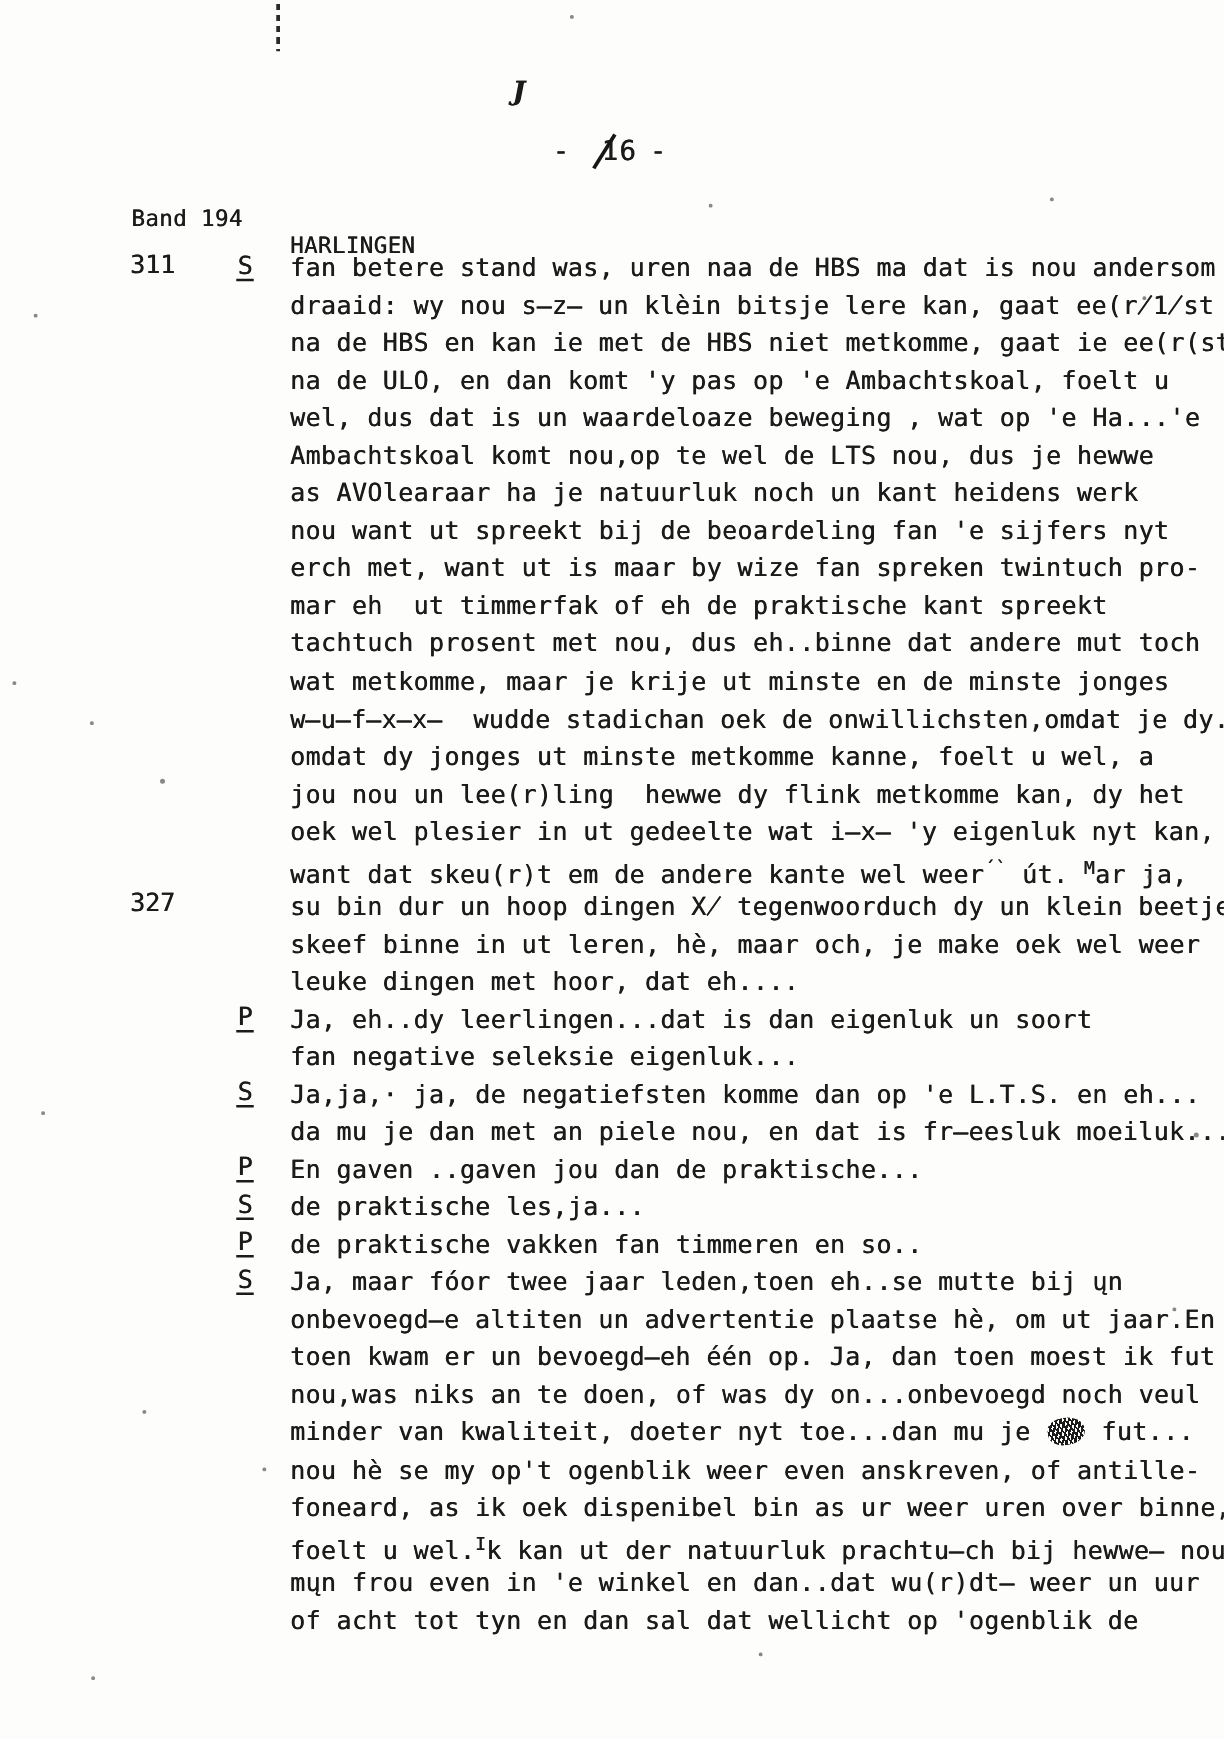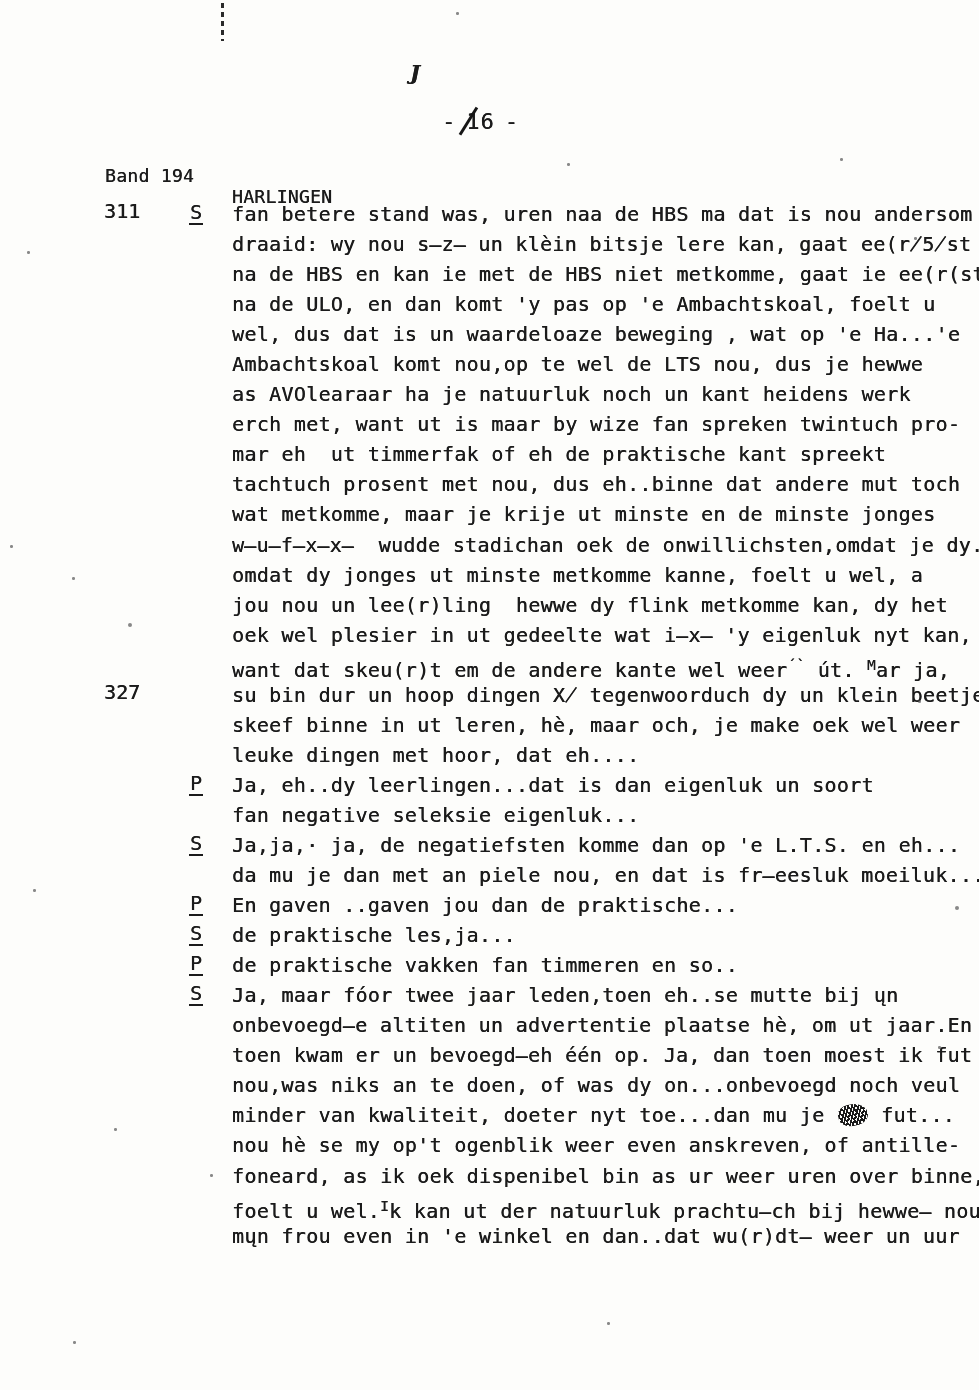--- a/index.html
+++ b/index.html
@@ -18,21 +18,21 @@
   .fold-mark{
     position:absolute;left:221px;top:3px;width:3px;height:38px;
     background:repeating-linear-gradient(to bottom,#2a2a2a 0 5px,transparent 5px 9px);
   }
 
   .pagenum-wrap{
     position:absolute;left:376px;top:84px;height:34px;
     font-size:22px;letter-spacing:1px;white-space:pre;
   }
   .pg-dash{margin:0 9px;}
-  .pg-num{position:relative;display:inline-block;padding:0 1px;}
+  .pg-num{position:relative;display:inline-block;padding:0 1px;margin-left:15px;}
   .pg-num::after{      
     content:"";position:absolute;left:2px;top:-4px;width:2.5px;height:32px;
     background:#161616;transform:rotate(32deg);transform-origin:center;
   }
   .pg-correction{
     position:absolute;left:34px;top:-24px;
     font-family:"DejaVu Serif","Liberation Serif",serif;
     font-style:italic;font-weight:bold;font-size:21px;letter-spacing:0;
   }
 
@@ -74,26 +74,27 @@
     <span class="pg-correction">J</span><span class="pg-dash">-</span><span class="pg-num">16</span><span class="pg-dash">-</span>
   </div>
 
   <div class="band-line">
     <span class="band">Band 194</span>
     <span class="place">HARLINGEN</span>
   </div>
 
   <div id="transcript" class="transcript">
       <div class="t-row"><span class="t-num">311</span><span class="t-speaker">S</span><span class="t-text">fan betere stand was, uren naa de HBS ma dat is nou andersom</span></div>
-      <div class="t-row"><span class="t-text">draaid: wy nou s̶z̶ un klèin bitsje lere kan, gaat ee(r̸5̸st</span></div>
+      <div class="t-row"><span class="t-text">draaid: wy nou s̶z̶ un klèin bitsje lere kan, gaat ee(r̸1̸st</span></div>
       <div class="t-row"><span class="t-text">na de HBS en kan ie met de HBS niet metkomme, gaat ie ee(r(st</span></div>
       <div class="t-row"><span class="t-text">na de ULO, en dan komt 'y pas op 'e Ambachtskoal, foelt u</span></div>
       <div class="t-row"><span class="t-text">wel, dus dat is un waardeloaze beweging , wat op 'e Ha...'e</span></div>
       <div class="t-row"><span class="t-text">Ambachtskoal komt nou,op te wel de LTS nou, dus je hewwe</span></div>
       <div class="t-row"><span class="t-text">as AVOlearaar ha je natuurluk noch un kant heidens werk</span></div>
+      <div class="t-row"><span class="t-text">nou want ut spreekt bij de beoardeling fan 'e sijfers nyt</span></div>
       <div class="t-row"><span class="t-text">erch met, want ut is maar by wize fan spreken twintuch pro-</span></div>
       <div class="t-row"><span class="t-text">mar eh  ut timmerfak of eh de praktische kant spreekt</span></div>
       <div class="t-row"><span class="t-text">tachtuch prosent met nou, dus eh..binne dat andere mut toch</span></div>
       <div class="t-row"><span class="t-text">wat metkomme, maar je krije ut minste en de minste jonges</span></div>
       <div class="t-row"><span class="t-text">w̶u̶f̶x̶x̶  wudde stadichan oek de onwillichsten,omdat je dy...</span></div>
       <div class="t-row"><span class="t-text">omdat dy jonges ut minste metkomme kanne, foelt u wel, a</span></div>
       <div class="t-row"><span class="t-text">jou nou un lee(r)ling  hewwe dy flink metkomme kan, dy het</span></div>
       <div class="t-row"><span class="t-text">oek wel plesier in ut gedeelte wat i̶x̶ 'y eigenluk nyt kan,</span></div>
       <div class="t-row"><span class="t-text">want dat skeu(r)t em de andere kante wel weer<span class="sup">´`</span> út. <span class="sup">M</span>ar ja,</span></div>
       <div class="t-row"><span class="t-num">327</span><span class="t-text">su bin dur un hoop dingen X̸ tegenwoorduch dy un klein beetje</span></div>
@@ -108,20 +109,21 @@
       <div class="t-row"><span class="t-speaker">P</span><span class="t-text">de praktische vakken fan timmeren en so..</span></div>
       <div class="t-row"><span class="t-speaker">S</span><span class="t-text">Ja, maar fóor twee jaar leden,toen eh..se mutte bij ųn</span></div>
       <div class="t-row"><span class="t-text">onbevoegd̶e altiten un advertentie plaatse hè, om ut jaar.En</span></div>
       <div class="t-row"><span class="t-text">toen kwam er un bevoegd̶eh één op. Ja, dan toen moest ik fut</span></div>
       <div class="t-row"><span class="t-text">nou,was niks an te doen, of was dy on...onbevoegd noch veul</span></div>
       <div class="t-row"><span class="t-text">minder van kwaliteit, doeter nyt toe...dan mu je <span class="scribble"></span> fut...</span></div>
       <div class="t-row"><span class="t-text">nou hè se my op't ogenblik weer even anskreven, of antille-</span></div>
       <div class="t-row"><span class="t-text">foneard, as ik oek dispenibel bin as ur weer uren over binne,</span></div>
       <div class="t-row"><span class="t-text">foelt u wel.<span class="sup">I</span>k kan ut der natuurluk prachtu̶ch bij hewwe̶ nou,</span></div>
       <div class="t-row"><span class="t-text">mųn frou even in 'e winkel en dan..dat wu(r)dt̶ weer un uur</span></div>
+      <div class="t-row"><span class="t-text">of acht tot tyn en dan sal dat wellicht op 'ogenblik de</span></div>
     </div>
 
   <i class="speck sm" style="left:456px;top:12px"></i>
   <i class="speck sm" style="left:840px;top:158px"></i>
   <i class="speck sm" style="left:567px;top:163px"></i>
   <i class="speck sm" style="left:914px;top:237px"></i>
   <i class="speck sm" style="left:27px;top:251px"></i>
   <i class="speck sm" style="left:10px;top:545px"></i>
   <i class="speck sm" style="left:72px;top:577px"></i>
   <i class="speck" style="left:128px;top:623px"></i>

